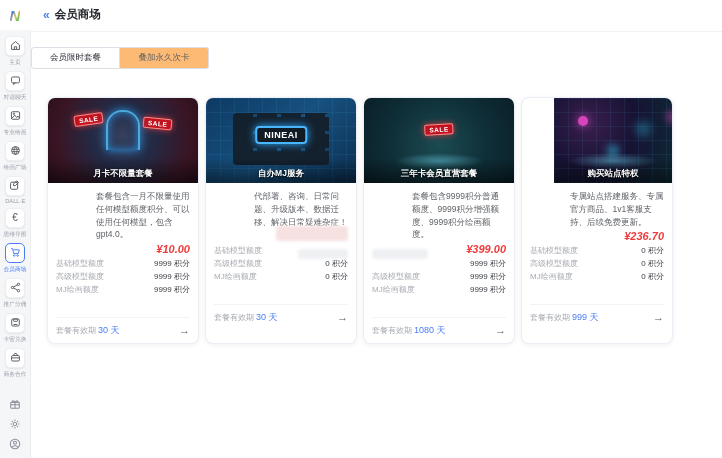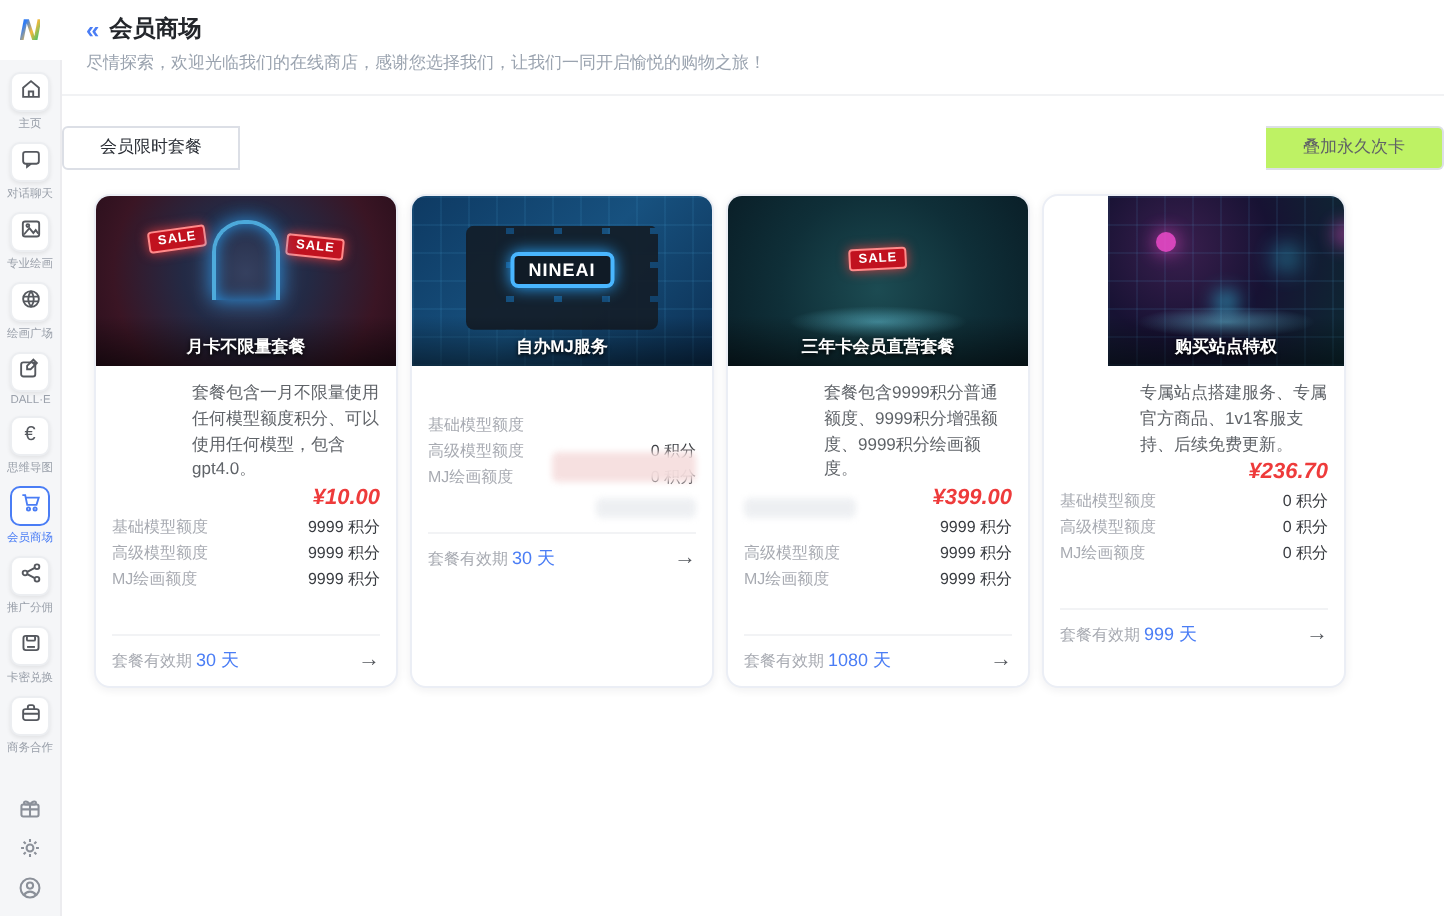--- a/index.html
+++ b/index.html
@@ -26,23 +26,23 @@
   .sb-icon svg { width:12px; height:12px; }
 
   
   .main { position:absolute; left:31px; top:0; width:691px; height:458px; background:#fff; }
   .header { padding:7px 12px 9px; border-bottom:1px solid #f1f2f4; }
   .title-row { display:flex; align-items:center; gap:5px; }
   .collapse { color:#4a7df5; font-size:12px; font-weight:bold; cursor:pointer; line-height:1; }
   .title { font-size:11.5px; font-weight:bold; color:#23262b; }
   .subtitle { font-size:8.5px; color:#9aa3af; margin-top:4px; }
 
-  .tabs { display:flex; justify-content:space-between; margin-top:15px; }
+  .tabs { display:flex; justify-content:flex-start; margin-top:15px; }
   .tab { width:89px; text-align:center; font-size:8.5px; padding:4px 0; border:1px solid #dcdfe6;
-         color:#606266; background:#bef264; cursor:pointer; }
+         color:#606266; background:#fdba74; cursor:pointer; }
   .tab.selected { background:#fff; color:#2b2f36; }
   .tab:first-child { border-radius:3px 0 0 3px; }
   .tab:last-child  { border-radius:0 3px 3px 0; border-left:none; }
 
   
   .cards { position:absolute; left:47px; top:97px; display:flex; gap:6px; }
   .card { width:152px; background:#fff; border:1px solid #ebeef5; border-radius:8px;
           box-shadow:0 1px 5px rgba(31,35,41,.07); overflow:hidden; position:relative; cursor:pointer; }
   .card-img { height:85px; position:relative; overflow:hidden; }
   .caption { position:absolute; bottom:0; left:0; right:0; text-align:center; color:#fff;
@@ -215,21 +215,20 @@
       </span>
   </div>
 </div>
 
 <div class="main">
   <div class="header">
     <div class="title-row">
       <span class="collapse">«</span>
       <span class="title">会员商场</span>
     </div>
-    <div class="subtitle">尽情探索，欢迎光临我们的在线商店，感谢您选择我们，让我们一同开启愉悦的购物之旅！</div>
   </div>
 
   <div class="tabs">
     <div class="tab selected">会员限时套餐</div>
     <div class="tab">叠加永久次卡</div>
   </div>
 </div>
 
 <div class="cards">
 
@@ -265,20 +264,21 @@
   </div>
 
   <div class="card">
     <div class="card-img img2">
       <div class="gridlines"></div>
       <div class="tile-grid"></div>
       <span class="nineai-box">NINEAI</span>
       <div class="caption">自办MJ服务</div>
     </div>
     <div class="card-body">
+      <div class="desc">代部署、咨询、日常问题、升级版本、数据迁移、解决日常疑难杂症！</div>
       <div class="price"></div>
       <div class="rows">
         <div class="row">
             <span class="lbl">基础模型额度</span>
             <span class="val"></span>
           </div>
         <div class="row">
             <span class="lbl">高级模型额度</span>
             <span class="val">0 积分</span>
           </div>

